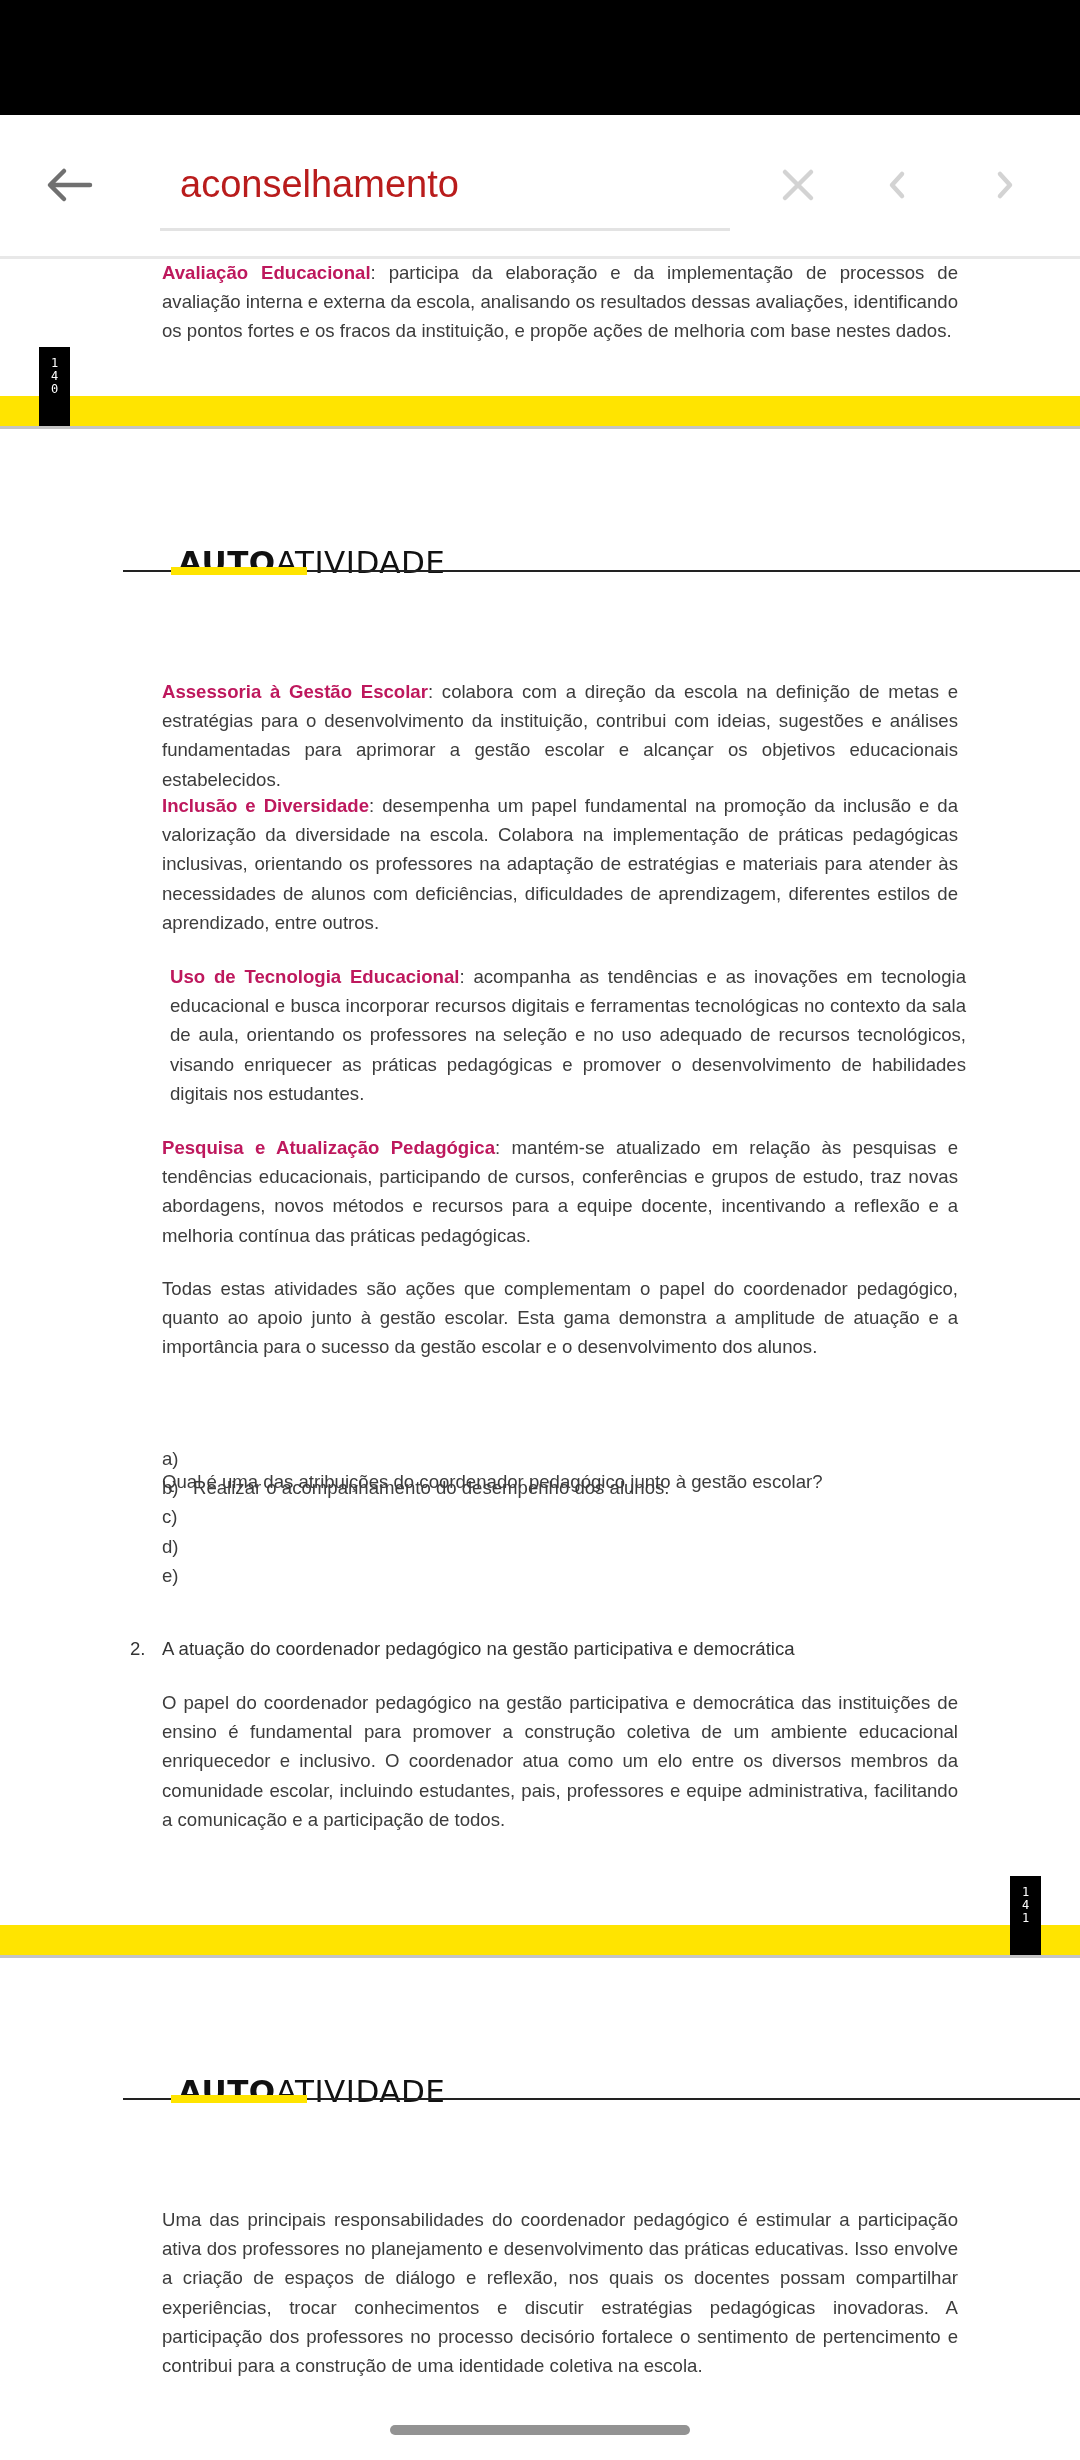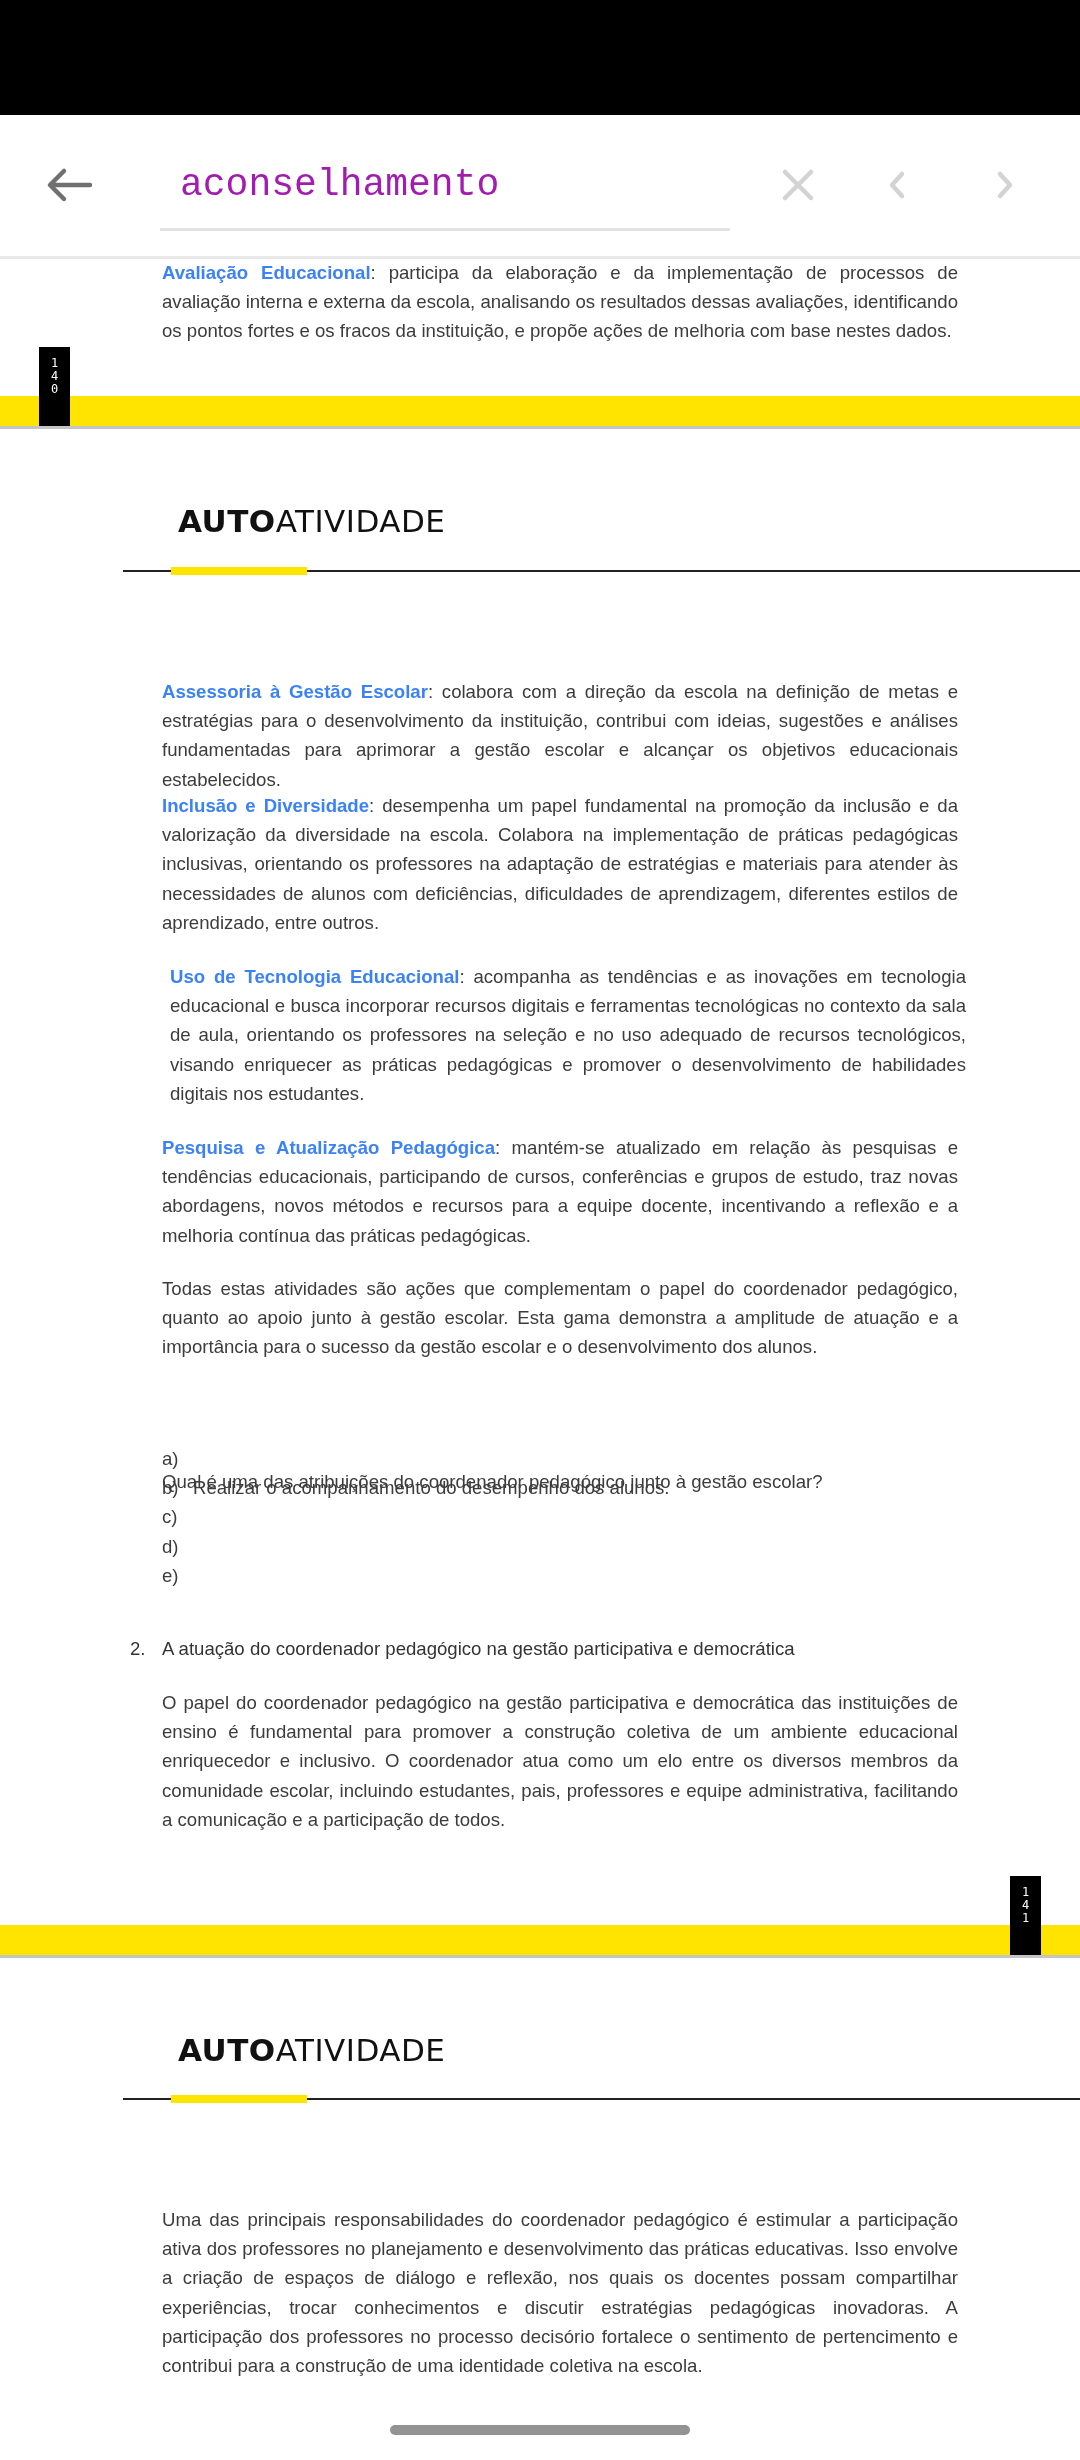--- a/index.html
+++ b/index.html
@@ -5,31 +5,31 @@
   html, body { margin:0; padding:0; }
   body { width:1080px; height:2460px; position:relative; overflow:hidden; background:#ffffff;
          font-family:"Liberation Sans", sans-serif; color:#3c3c3c; }
   .abs { position:absolute; }
   #statusbar { left:0; top:0; width:1080px; height:115px; background:#000; }
   #topbar { left:0; top:115px; width:1080px; height:141px; background:#fff; border-bottom:3px solid #e8e8e8; }
   .icon-btn { position:absolute; display:flex; align-items:center; justify-content:center; cursor:pointer; }
   #back-btn { left:30px; top:40px; width:80px; height:60px; }
   #search-field { position:absolute; left:160px; top:30px; width:570px; height:83px; border-bottom:3px solid #e3e3e3; }
   #search-input { position:absolute; left:20px; top:14px; width:540px; height:50px; border:none; outline:none; background:transparent;
-                  font-family:Liberation Mono, monospace; font-size:38px; color:#a21caf; padding:0; }
+                  font-family:Liberation Sans, sans-serif; font-size:38px; color:#b91c1c; padding:0; }
   #clear-btn { left:770px; top:40px; width:56px; height:60px; }
   #prev-btn { left:872px; top:40px; width:50px; height:60px; }
   #next-btn { left:980px; top:40px; width:50px; height:60px; }
   .para { position:absolute; left:162px; width:796px; font-size:18.6px; line-height:29.2px; color:#3c3c3c; text-align:justify; }
-  .para b { color:#3b82f6; }
+  .para b { color:#be185d; }
   .page-tab { position:absolute; width:31px; background:#000; color:#fff; font-family:"DejaVu Sans Mono", monospace;
               font-size:12px; line-height:13px; text-align:center; padding-top:10px; box-sizing:border-box; z-index:3; }
   .band { position:absolute; left:0; width:1080px; height:30px; background:#ffe400; z-index:2; }
   .band-shadow { position:absolute; left:0; width:1080px; height:3px; background:#c4c4c4; z-index:2; }
-  .section-title { position:absolute; left:178px; font-size:31px; letter-spacing:0.5px; color:#111; font-family:"DejaVu Sans", sans-serif; }
+  .section-title { position:absolute; left:178px; font-size:31px; letter-spacing:0.5px; color:#111; font-family:"DejaVu Sans", sans-serif;margin-top:41px; }
   .section-title .bold { font-weight:bold; }
   .rule { position:absolute; left:123px; width:957px; height:2px; background:#222; }
   .rule-accent { position:absolute; left:171px; width:136px; height:8px; background:#ffe400; }
   .options { position:absolute; left:162px; width:796px; font-size:18.6px; line-height:29.2px; color:#3c3c3c; }
   .opt { display:flex; }
   .opt .letter { width:31px; flex:none; }
   .heading2 { position:absolute; left:130px; font-size:18.6px; line-height:29px; color:#333; display:flex; }
   .heading2 .num { width:32px; }
   #home-indicator { left:390px; top:2425px; width:300px; height:10px; border-radius:5px; background:#939393; }
 </style>

